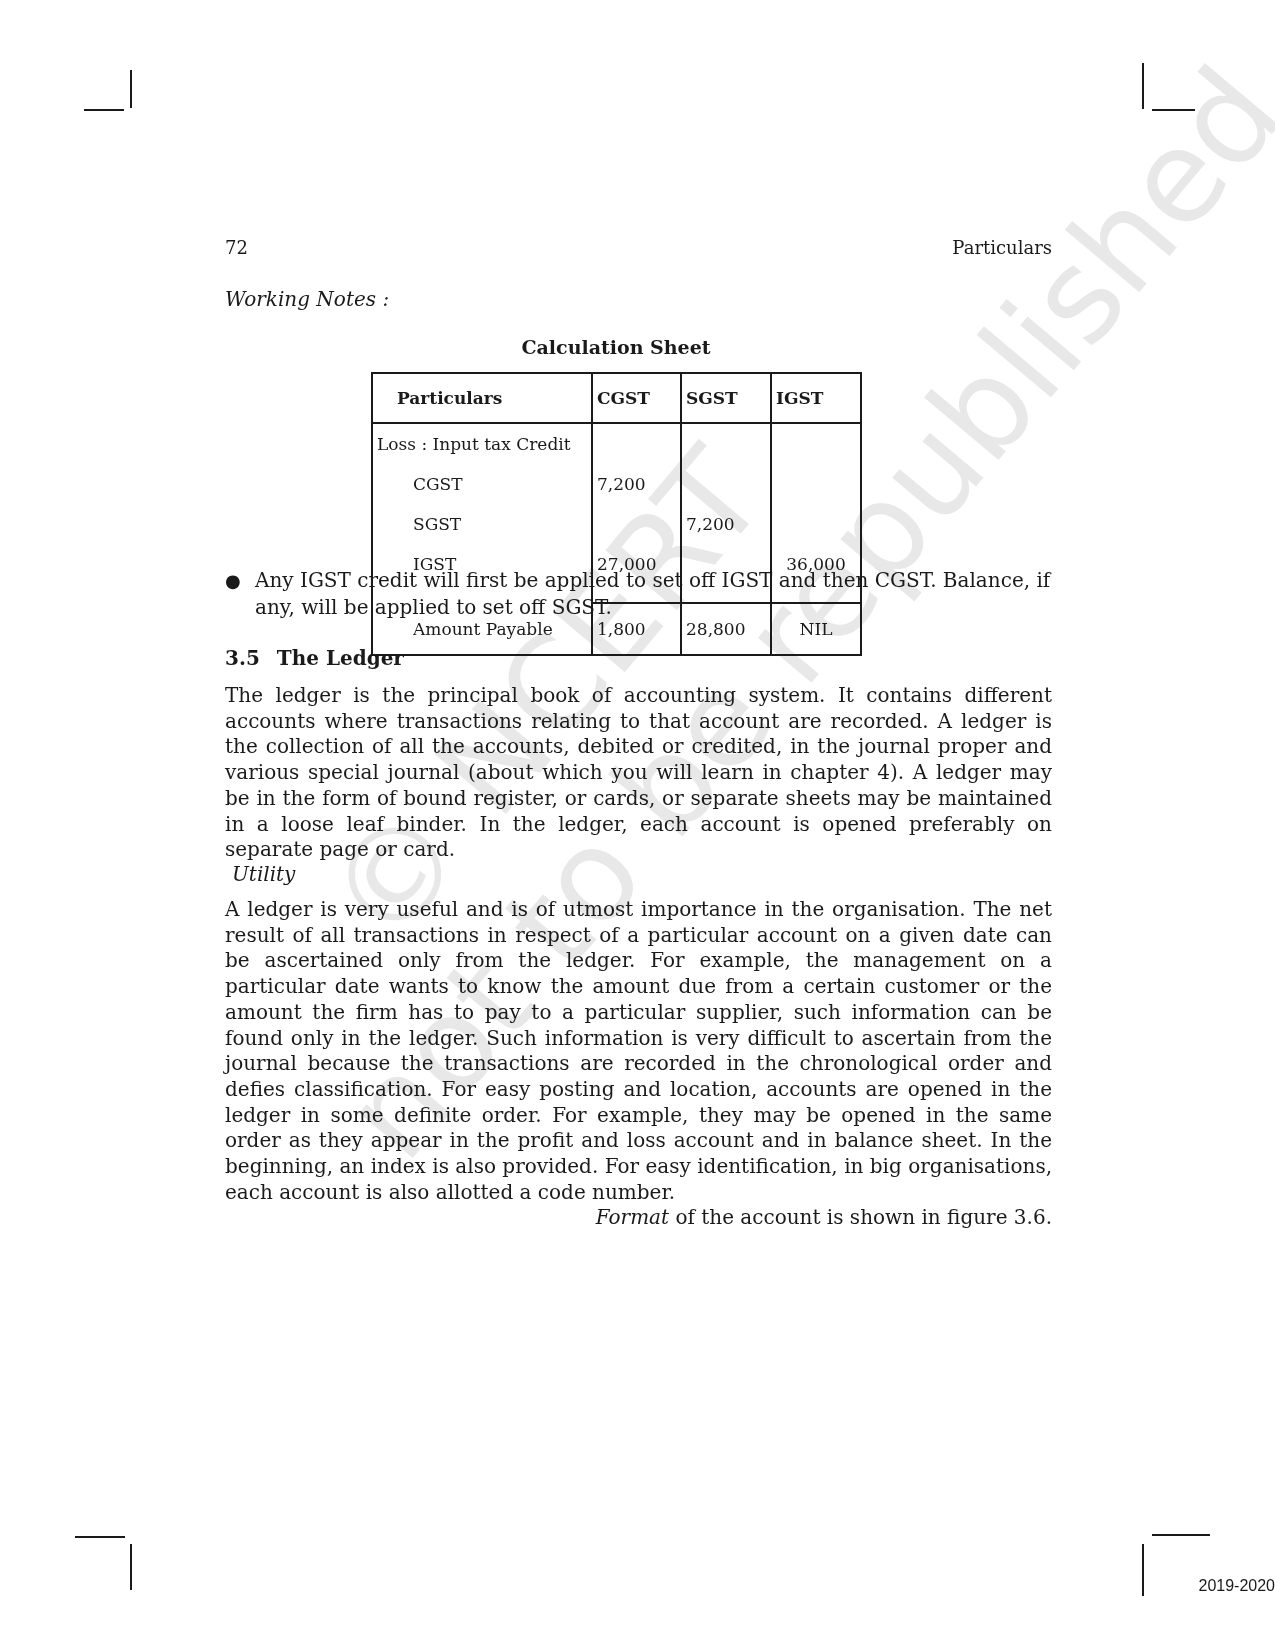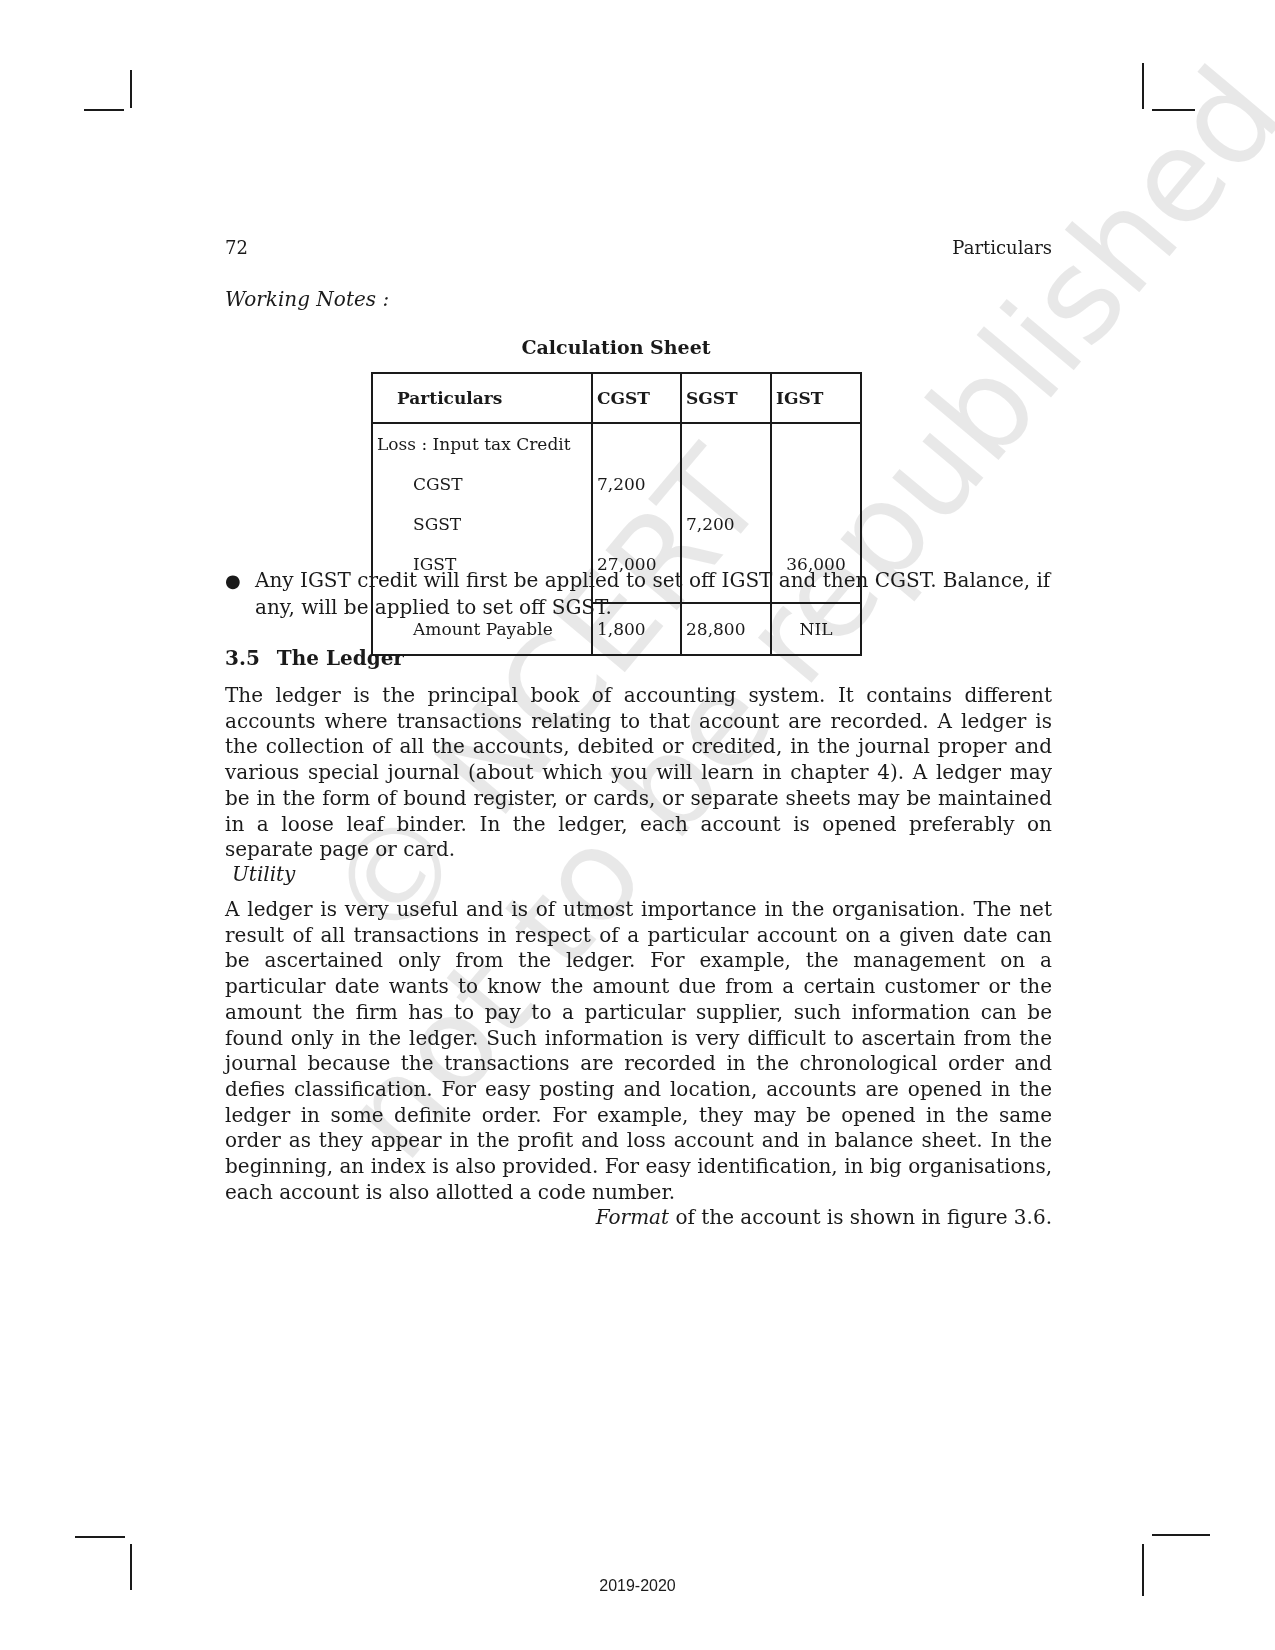--- a/index.html
+++ b/index.html
@@ -40,21 +40,21 @@
     .bullet-dot { position: absolute; left: 0; top: 0; font-size: 18px; }
     .bullet-text { padding-left: 30px; }
     .section-head { left: 225px; top: 646px; font-weight: bold; font-size: 20px; }
     .section-head .num { margin-right: 10px; }
     .para { left: 225px; width: 827px; font-size: 20px; line-height: 25.7px;
             text-align: justify; }
     .p1 { top: 683px; }
     .utility { left: 232px; top: 862px; font-size: 20px; }
     .p2 { top: 897px; }
     .para p { margin: 0; }
-    .footer { left: 0; width: 1275px; top: 1577px; text-align: center; font-size: 16px;
+    .footer { left: 0; width: 1275px; top: 1577px; text-align: right; font-size: 16px;
               font-family: "Liberation Sans", "DejaVu Sans", sans-serif; }
   </style>
 </head>
 <body>
 
 <div class="crop" style="left:84px;top:109px;width:40px;height:2px;"></div>
 <div class="crop" style="left:130px;top:70px;width:2px;height:38px;"></div>
 <div class="crop" style="left:1142px;top:63px;width:2px;height:46px;"></div>
 <div class="crop" style="left:1152px;top:109px;width:43px;height:2px;"></div>
 <div class="crop" style="left:75px;top:1536px;width:50px;height:2px;"></div>

